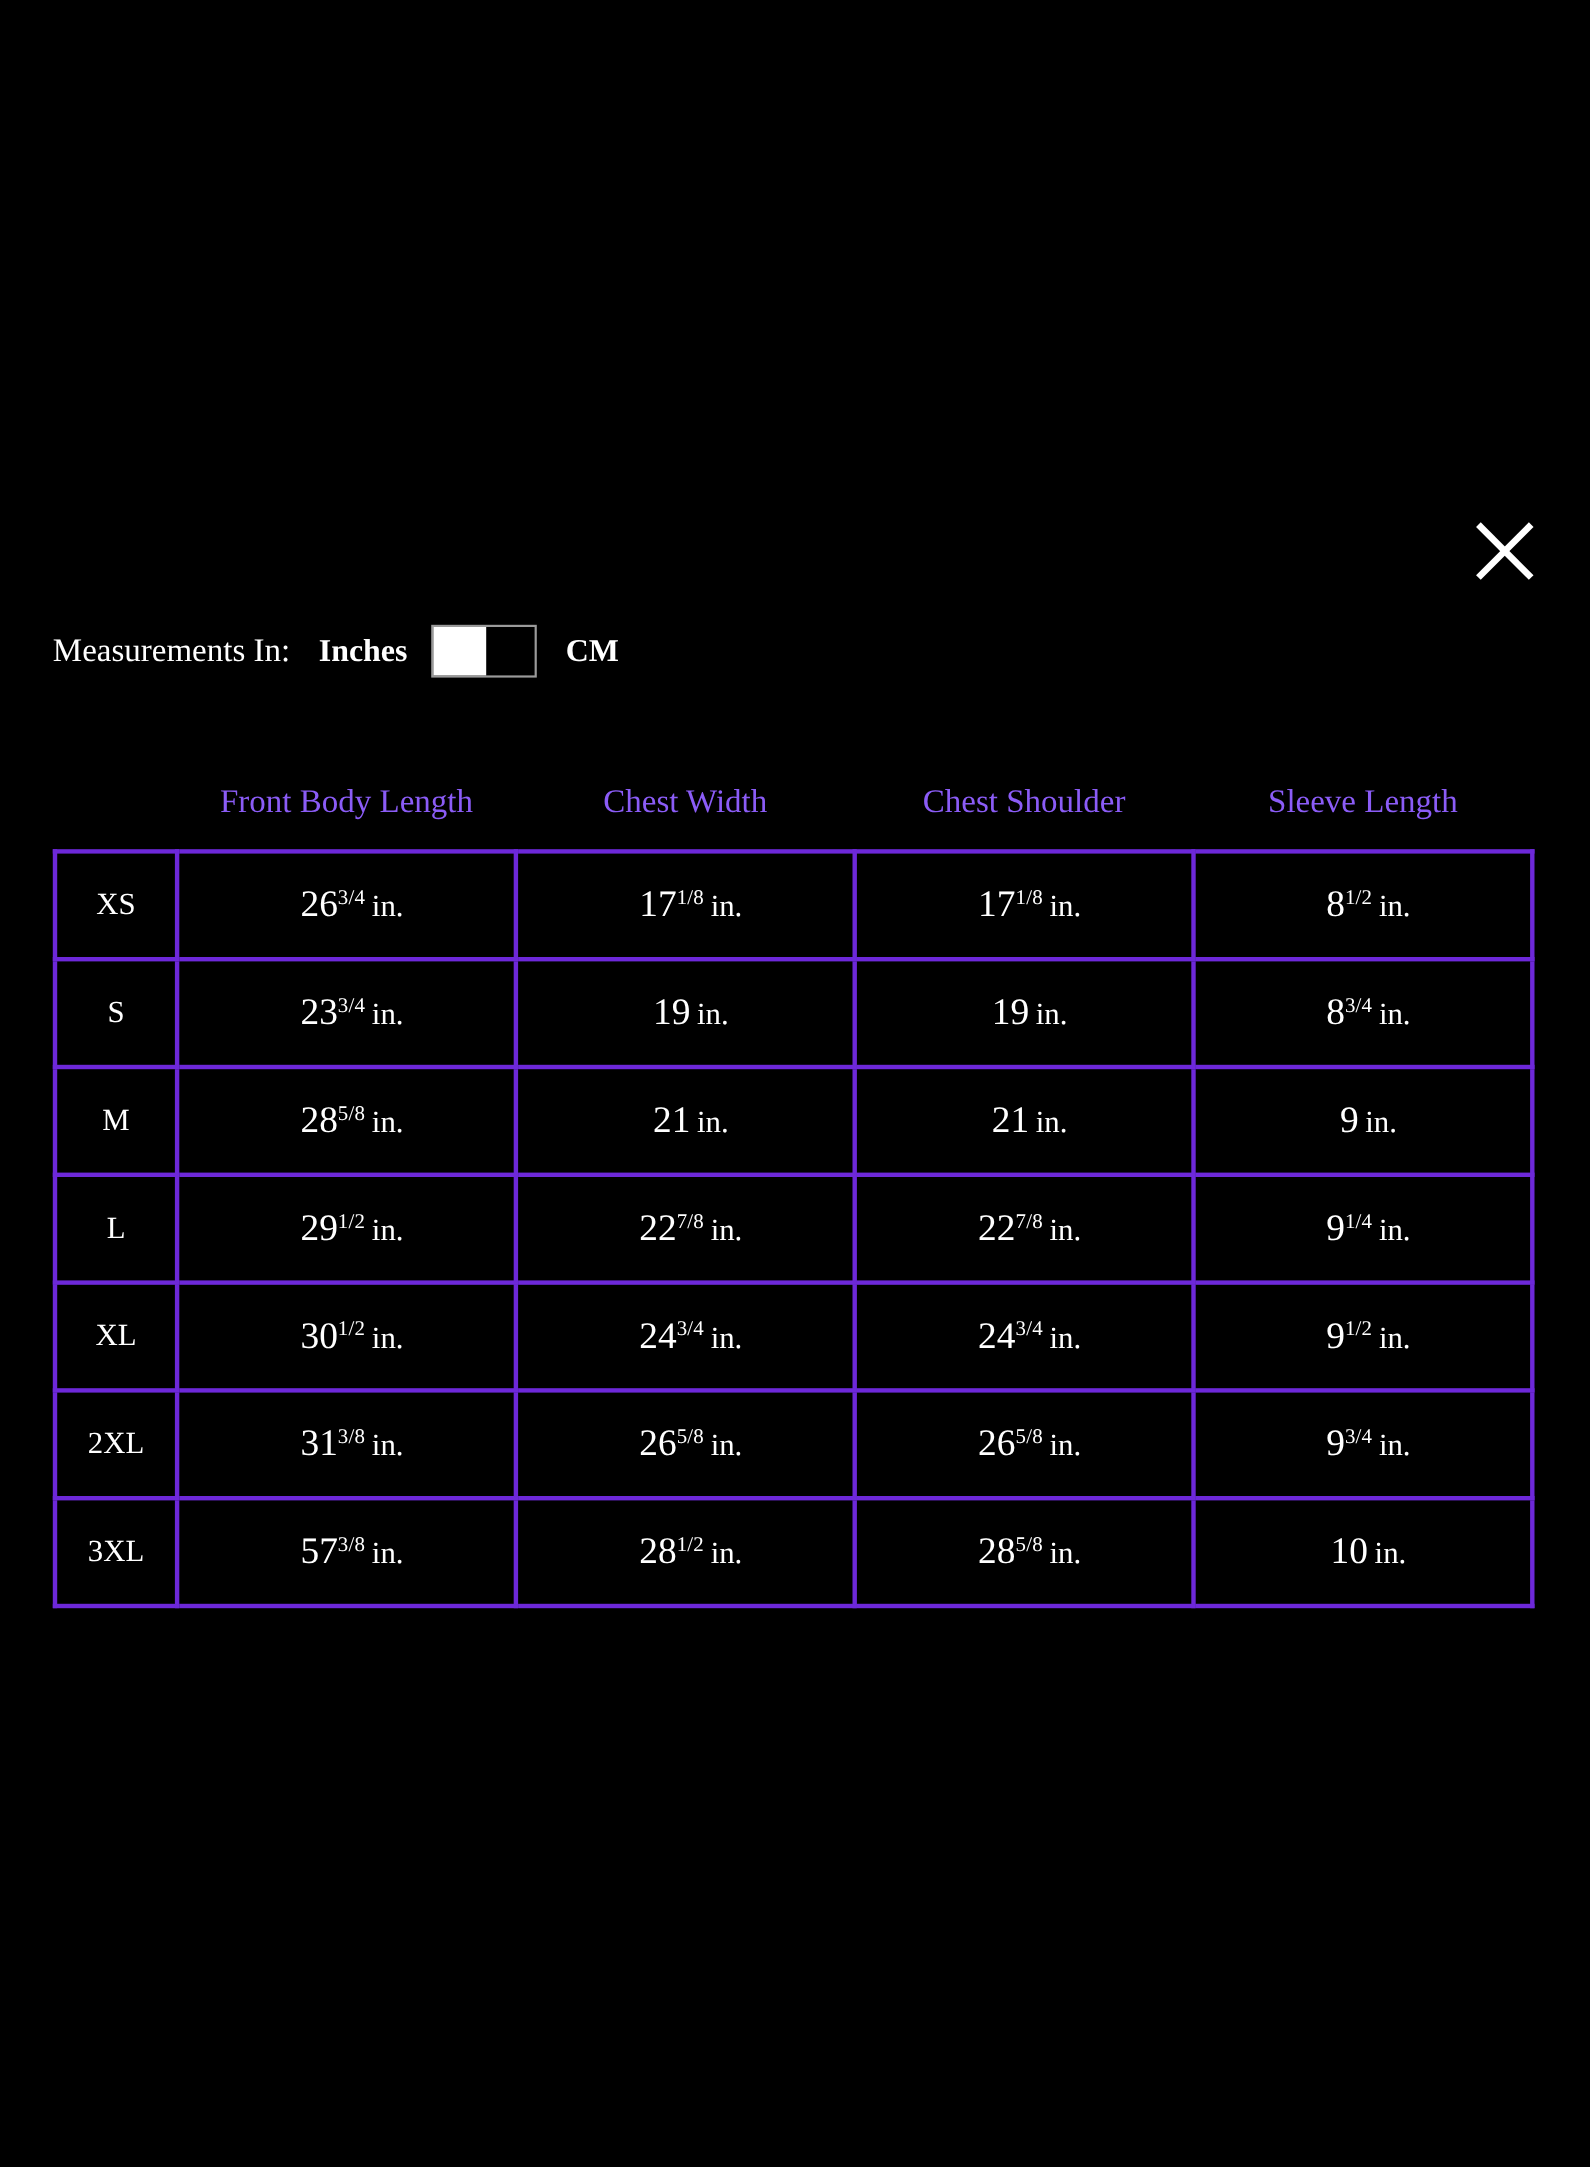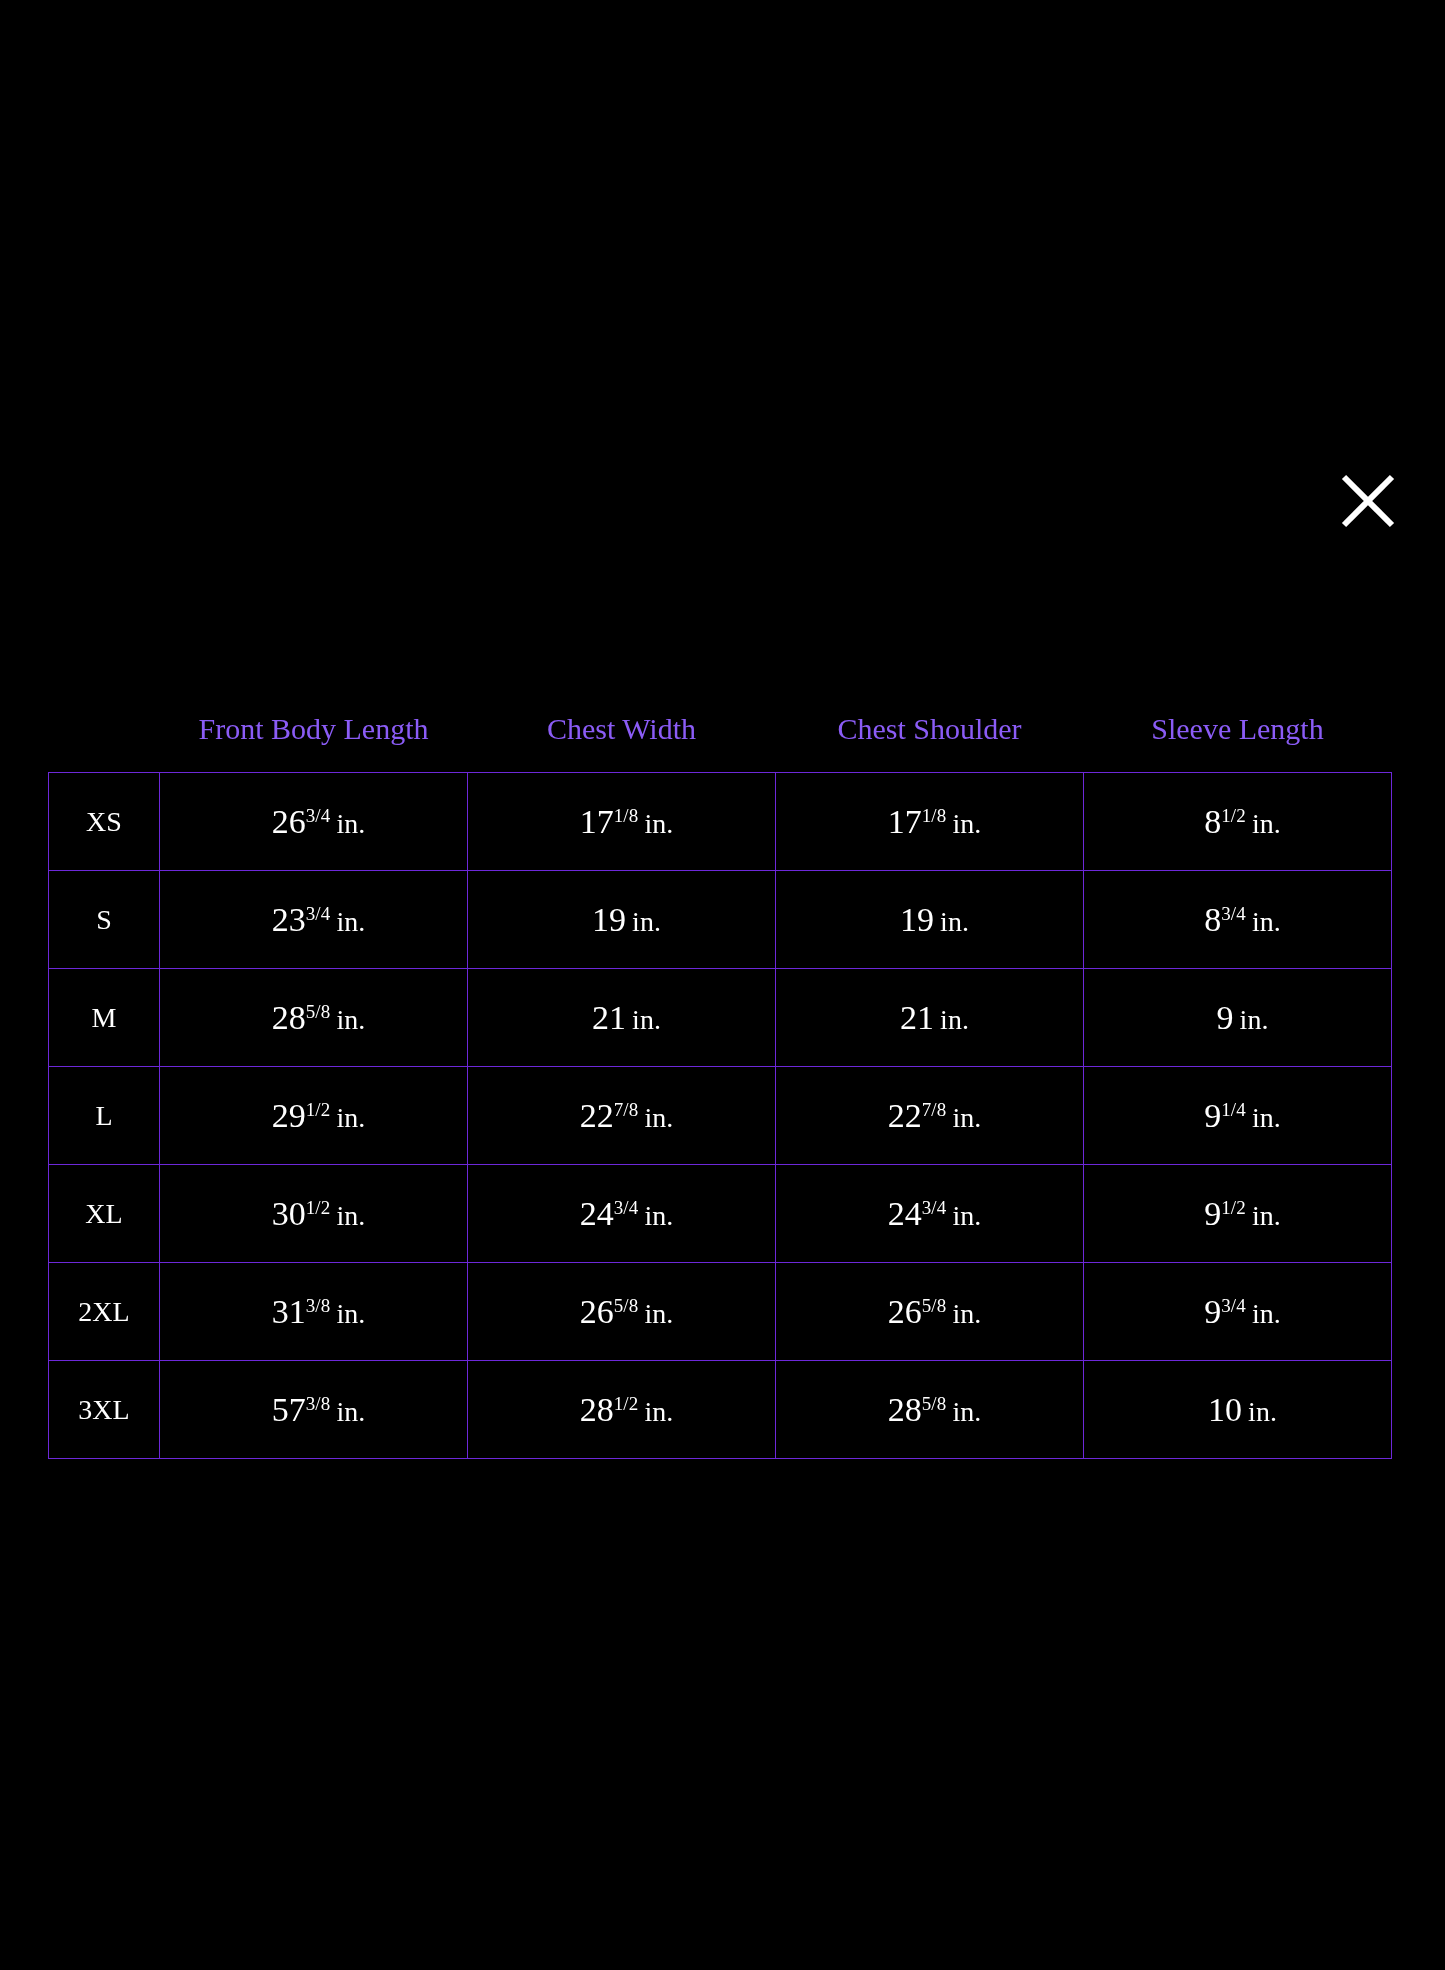--- a/index.html
+++ b/index.html
@@ -108,21 +108,21 @@
     background: transparent;
     font-size: 30px;
     font-weight: normal;
     color: #8b5cf6;
     padding: 0 0 26px 0;
     text-align: center;
     vertical-align: bottom;
     white-space: nowrap;
   }
   #size-table tbody td {
-    border: 1px solid #6d28d9;
+    border: 4px solid #6d28d9;
     height: 98px;
     text-align: center;
     vertical-align: middle;
     font-size: 30px;
     color: #ffffff;
     padding: 0 4px;
     white-space: nowrap;
   }
   #size-table tbody td.size-cell {
     font-size: 28px;
@@ -142,20 +142,31 @@
 
 <div id="modal">
 
   <button id="close-btn" aria-label="Close">
     <svg width="92" height="92" viewBox="0 0 92 92">
       <line x1="22" y1="22" x2="70" y2="70" stroke="#ffffff" stroke-width="6" stroke-linecap="butt"></line>
       <line x1="70" y1="22" x2="22" y2="70" stroke="#ffffff" stroke-width="6" stroke-linecap="butt"></line>
     </svg>
   </button>
 
+  <div id="unit-row">
+    <span class="meas-label" id="label-measurements">Measurements In:</span>
+
+    <span class="unit-name" id="label-inches">Inches</span>
+
+    <button class="toggle" id="unit-toggle" aria-label="Toggle units">
+      <span class="knob"></span>
+    </button>
+
+    <span class="unit-name" id="label-cm">CM</span>
+  </div>
 
   <div id="size-table-wrap">
     <table id="size-table">
       <colgroup>
         <col class="c-size">
         <col class="c-meas">
         <col class="c-meas">
         <col class="c-meas">
         <col class="c-meas">
       </colgroup>

